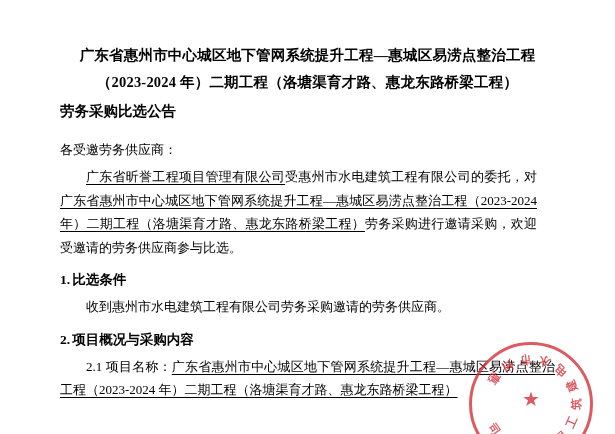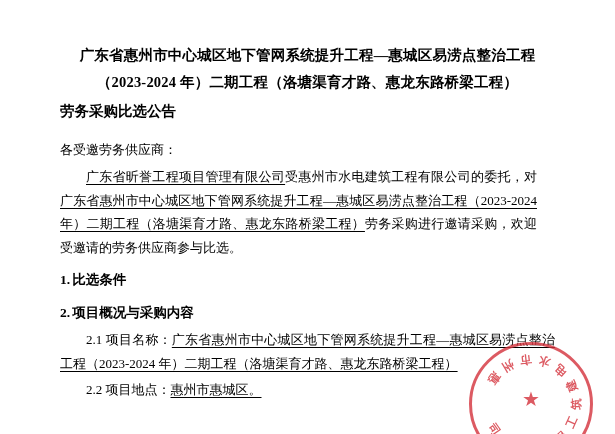--- a/index.html
+++ b/index.html
@@ -131,26 +131,26 @@
     <div class="title-line">（2023-2024 年）二期工程（洛塘渠育才路、惠龙东路桥梁工程）</div>
   </div>
 
   <div class="subtitle">劳务采购比选公告</div>
 
   <div class="salutation">各受邀劳务供应商：</div>
 
   <p class="body-para"><span class="u">广东省昕誉工程项目管理有限公司</span><span>受惠州市水电建筑工程有限公司的委托，对</span><span class="u">广东省惠州市中心城区地下管网系统提升工程—惠城区易涝点整治工程（2023-2024 年）二期工程（洛塘渠育才路、惠龙东路桥梁工程）</span><span>劳务采购进行邀请采购，欢迎受邀请的劳务供应商参与比选。</span></p>
 
   <div class="sec-head"><span class="num">1.</span><span>比选条件</span></div>
+  <p class="indent-para">收到惠州市水电建筑工程有限公司劳务采购邀请的劳务供应商。</p>
 
   <div class="sec-head"><span class="num">2.</span><span>项目概况与采购内容</span></div>
 
   <p class="sub-para"><span class="lead">2.1 项目名称：</span><span class="u">广东省惠州市中心城区地下管网系统提升工程—惠城区易涝点整治工程（2023-2024 年）二期工程（洛塘渠育才路、惠龙东路桥梁工程）</span></p>
 
-  <p class="sub-para"><span class="lead">2.2 项目地点：</span><span class="u">惠州市惠城区。</span></p>
 
   <div class="stamp">
     <div class="ring-text" id="seal-ring">
         <span style="transform: rotate(-145deg) translate(45px, 0px) rotate(-90deg) translate(-50%, -50%);">惠</span>
         <span style="transform: rotate(-120.833deg) translate(45px, 0px) rotate(-90deg) translate(-50%, -50%);">州</span>
         <span style="transform: rotate(-96.6667deg) translate(45px, 0px) rotate(-90deg) translate(-50%, -50%);">市</span>
         <span style="transform: rotate(-72.5deg) translate(45px, 0px) rotate(-90deg) translate(-50%, -50%);">水</span>
         <span style="transform: rotate(-48.3333deg) translate(45px, 0px) rotate(-90deg) translate(-50%, -50%);">电</span>
         <span style="transform: rotate(-24.1667deg) translate(45px, 0px) rotate(-90deg) translate(-50%, -50%);">建</span>
         <span style="transform: rotate(0deg) translate(45px, 0px) rotate(-90deg) translate(-50%, -50%);">筑</span>

